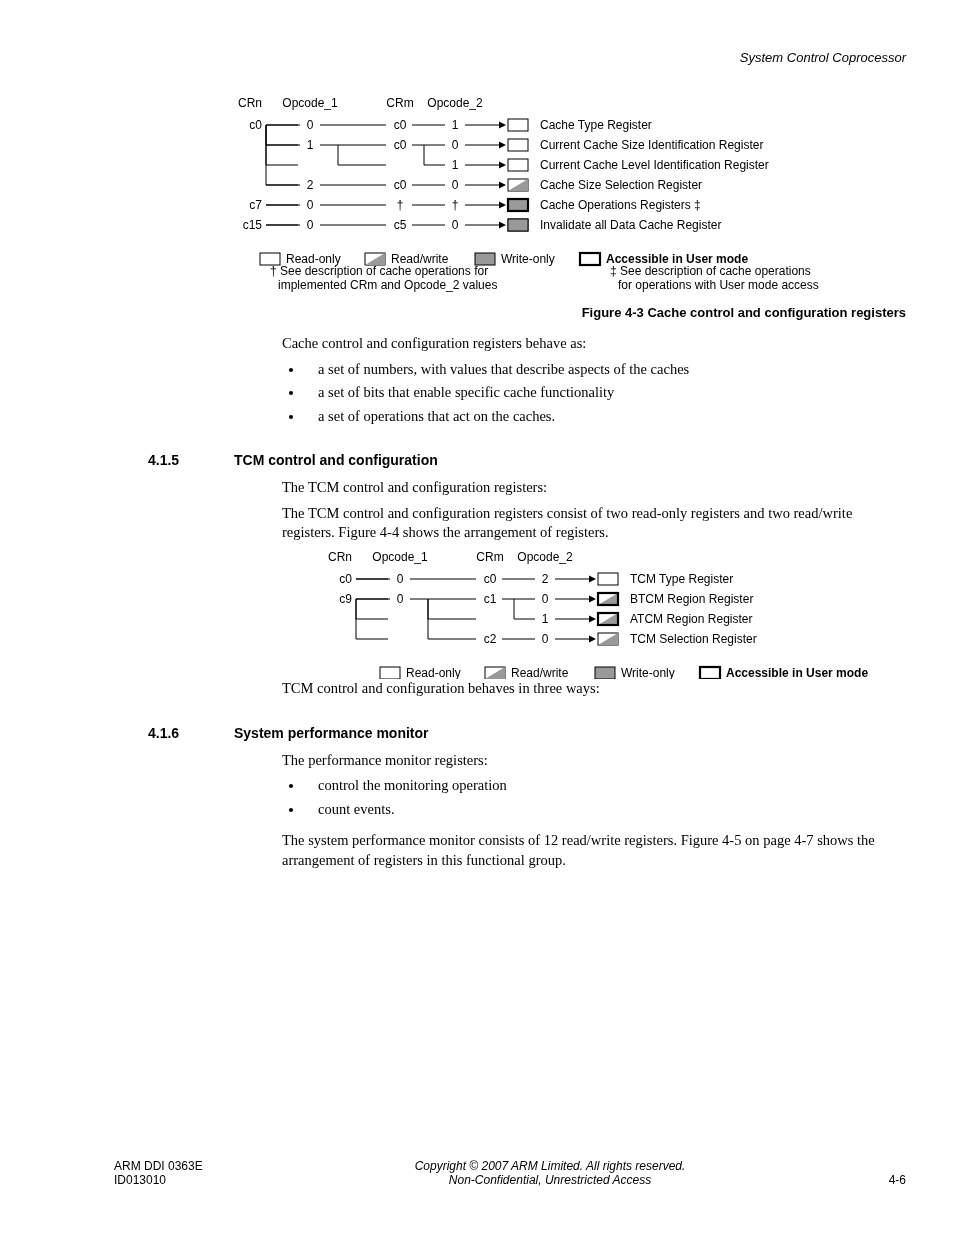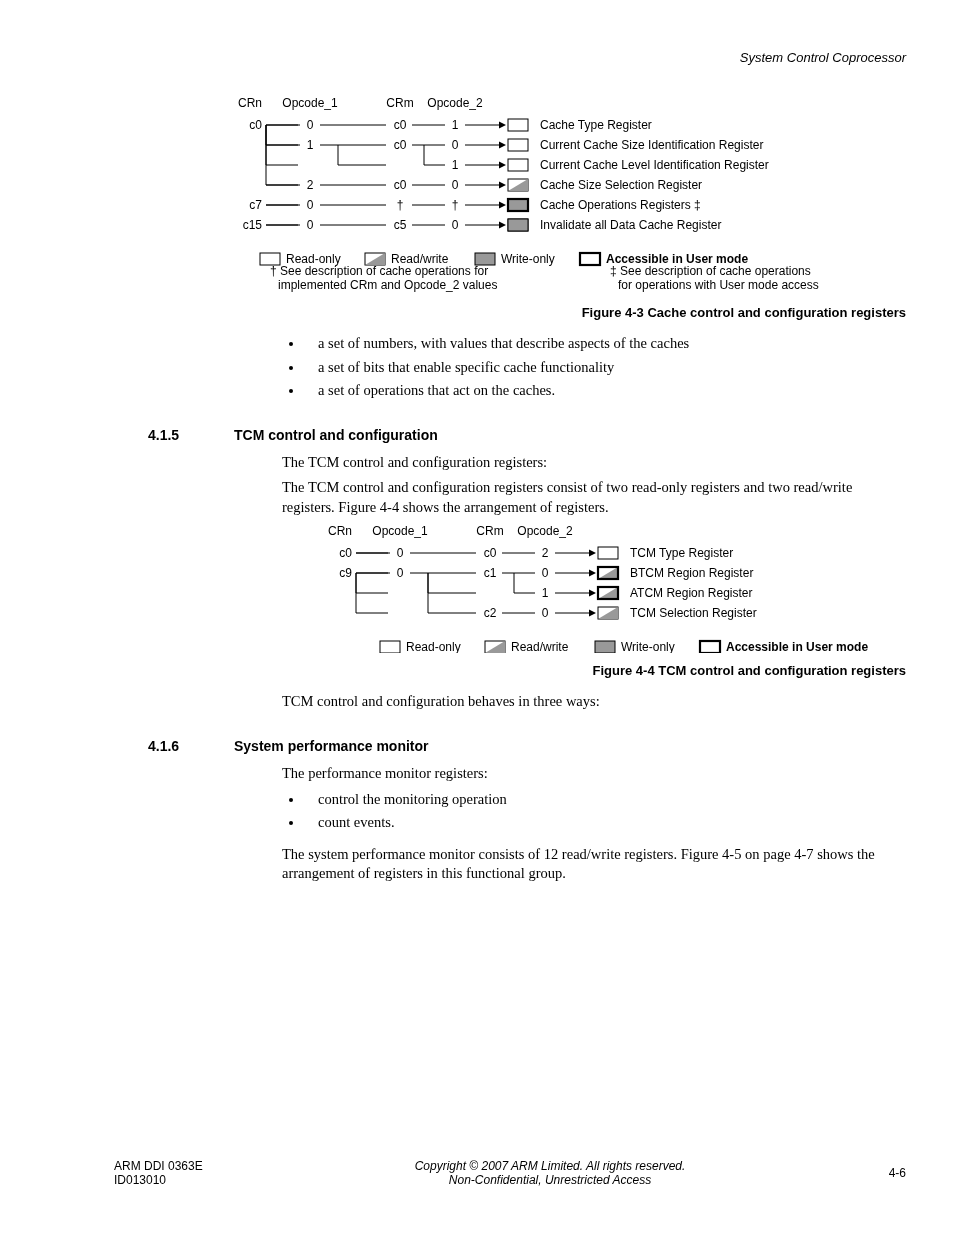--- a/index.html
+++ b/index.html
@@ -58,21 +58,21 @@
   .sec-num { width: 86px; flex: 0 0 86px; margin-left: 48px; }
   .sec-title { }
   .footer {
     position: absolute;
     left: 114px; right: 48px;
     bottom: 48px;
     font-family: Arial, Helvetica, sans-serif;
     font-size: 12px;
     display: flex;
     justify-content: space-between;
-    align-items: center;
+    align-items: flex-end;
   }
   .footer .mid { text-align: center; font-style: italic; flex: 1; }
   .footer .left { text-align: left; width: 160px; }
   .footer .right { text-align: right; width: 80px; }
   svg { display: block; margin: 0 auto; }
   .svg-text {
     font-family: Arial, Helvetica, sans-serif;
     font-size: 12px;
   }
   .svg-text-bold {
@@ -177,20 +177,21 @@
       <text x="271" y="168" class="svg-text">Write-only</text>
       <rect x="350" y="158" width="20" height="12" fill="none" stroke="#000" stroke-width="2.2"></rect>
       <text x="376" y="168" class="svg-text-bold">Accessible in User mode</text>
       <text x="40" y="180" class="svg-text">† See description of cache operations for</text>
       <text x="48" y="194" class="svg-text">implemented CRm and Opcode_2 values</text>
       <text x="380" y="180" class="svg-text">‡ See description of cache operations</text>
       <text x="388" y="194" class="svg-text">for operations with User mode access</text>
     </svg>
   <div class="fig-caption">Figure 4-3 Cache control and configuration registers</div>
 
+  <p class="body-para">Cache control and configuration registers behave as:</p>
   <ul class="body-list" id="list1">
       <li>a set of numbers, with values that describe aspects of the caches</li>
       <li>a set of bits that enable specific cache functionality</li>
       <li>a set of operations that act on the caches.</li>
     </ul>
 
   <div class="sec-row">
     <div class="sec-num">4.1.5</div>
     <div class="sec-title">TCM control and configuration</div>
   </div>
@@ -256,21 +257,20 @@
       <rect x="60" y="118" width="20" height="12" fill="none" stroke="#000"></rect>
       <text x="86" y="128" class="svg-text">Read-only</text>
       <rect x="165" y="118" width="20" height="12" fill="none" stroke="#000"></rect>
       <polygon points="165,130 185,118 185,130" fill="#999"></polygon>
       <text x="191" y="128" class="svg-text">Read/write</text>
       <rect x="275" y="118" width="20" height="12" fill="#999" stroke="#000"></rect>
       <text x="301" y="128" class="svg-text">Write-only</text>
       <rect x="380" y="118" width="20" height="12" fill="none" stroke="#000" stroke-width="2.2"></rect>
       <text x="406" y="128" class="svg-text-bold">Accessible in User mode</text>
     </svg>
-  <div class="fig-caption">Figure 4-4 TCM control and configuration registers</div>
 
   <p class="body-para">TCM control and configuration behaves in three ways:</p>
 
   <div class="sec-row">
     <div class="sec-num">4.1.6</div>
     <div class="sec-title">System performance monitor</div>
   </div>
   <p class="body-para">The performance monitor registers:</p>
   <ul class="body-list" id="list4">
       <li>control the monitoring operation</li>

